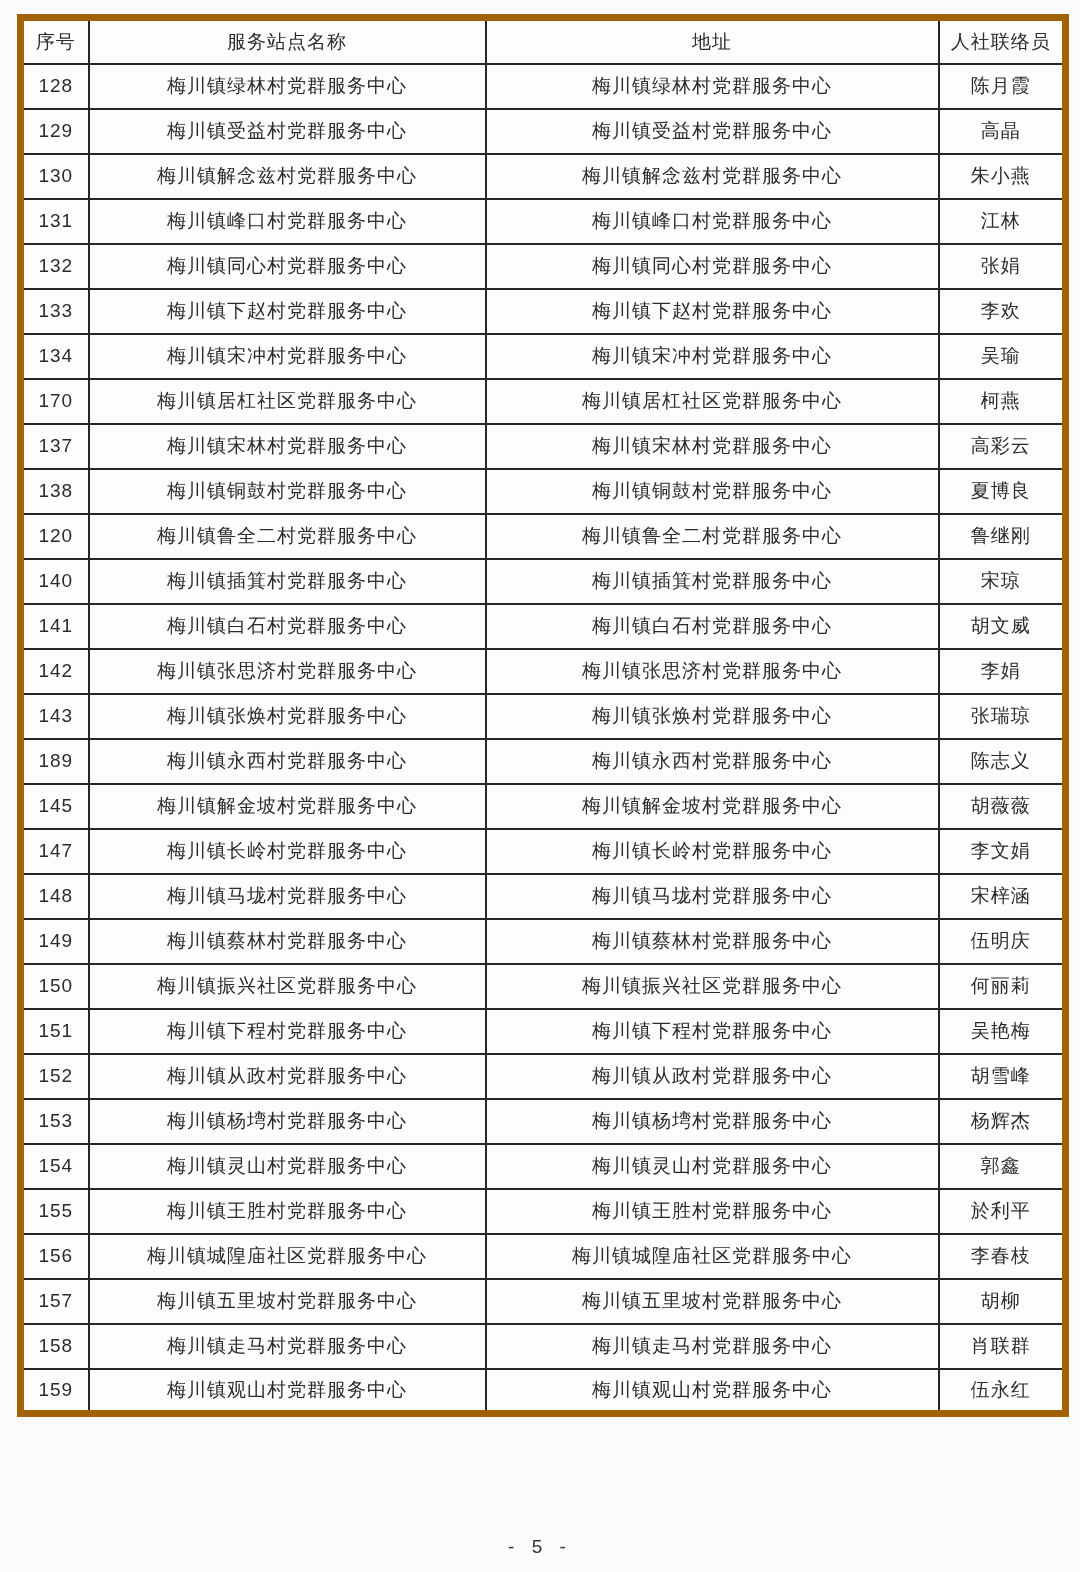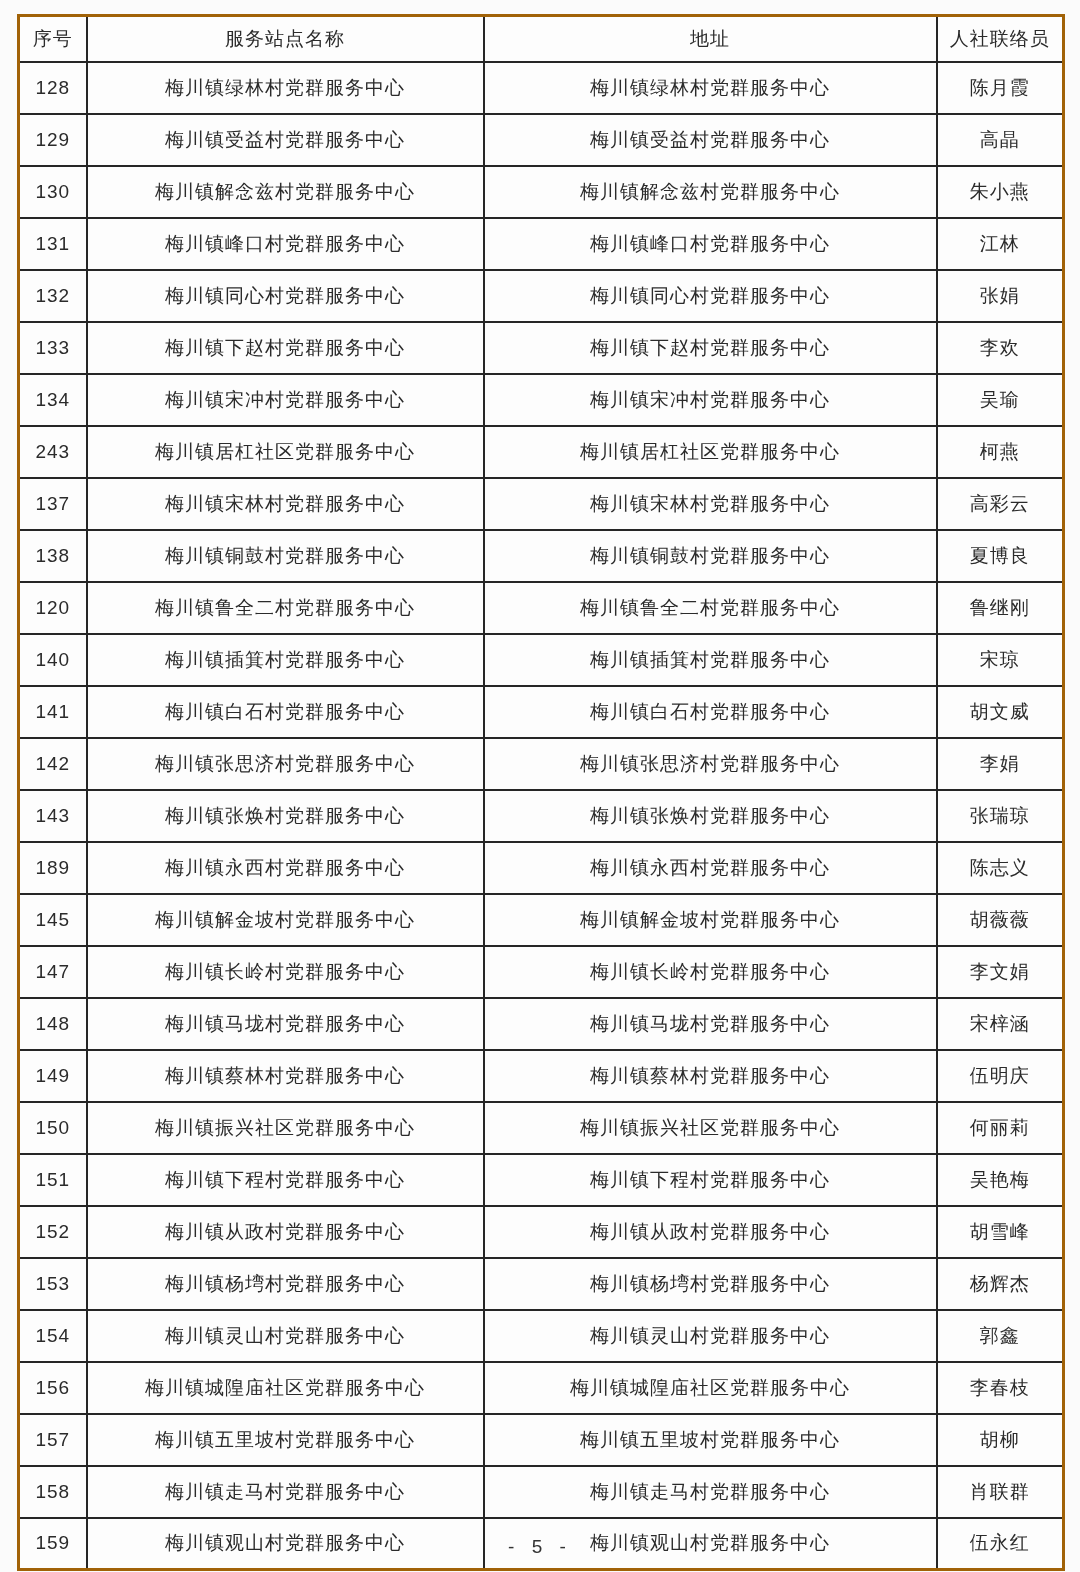--- a/index.html
+++ b/index.html
@@ -32,24 +32,24 @@
     vertical-align: middle;
     font-size: 19px;
     font-weight: normal;
     color: #2b2b2b;
     padding: 0 4px;
     letter-spacing: 1px;
     white-space: nowrap;
     overflow: hidden;
   }
   table.roster {
-    border: 3px solid #a16207;
+    border: 7px solid #a16207;
   }
   thead tr { height: 46px; }
-  tbody tr { height: 52px; }
+  tbody tr { height: 45px; }
   td.serial-cell {
     font-size: 18px;
     letter-spacing: 0.5px;
   }
   .footer {
     position: absolute;
     left: 0;
     width: 100%;
     top: 1536px;
     text-align: center;
@@ -114,21 +114,21 @@
           <td class="address-cell">梅川镇下赵村党群服务中心</td>
           <td class="liaison-cell">李欢</td>
         </tr>
         <tr>
           <td class="serial-cell">134</td>
           <td class="name-cell">梅川镇宋冲村党群服务中心</td>
           <td class="address-cell">梅川镇宋冲村党群服务中心</td>
           <td class="liaison-cell">吴瑜</td>
         </tr>
         <tr>
-          <td class="serial-cell">243</td>
+          <td class="serial-cell">170</td>
           <td class="name-cell">梅川镇居杠社区党群服务中心</td>
           <td class="address-cell">梅川镇居杠社区党群服务中心</td>
           <td class="liaison-cell">柯燕</td>
         </tr>
         <tr>
           <td class="serial-cell">137</td>
           <td class="name-cell">梅川镇宋林村党群服务中心</td>
           <td class="address-cell">梅川镇宋林村党群服务中心</td>
           <td class="liaison-cell">高彩云</td>
         </tr>
@@ -220,20 +220,26 @@
           <td class="serial-cell">153</td>
           <td class="name-cell">梅川镇杨塆村党群服务中心</td>
           <td class="address-cell">梅川镇杨塆村党群服务中心</td>
           <td class="liaison-cell">杨辉杰</td>
         </tr>
         <tr>
           <td class="serial-cell">154</td>
           <td class="name-cell">梅川镇灵山村党群服务中心</td>
           <td class="address-cell">梅川镇灵山村党群服务中心</td>
           <td class="liaison-cell">郭鑫</td>
+        </tr>
+        <tr>
+          <td class="serial-cell">155</td>
+          <td class="name-cell">梅川镇王胜村党群服务中心</td>
+          <td class="address-cell">梅川镇王胜村党群服务中心</td>
+          <td class="liaison-cell">於利平</td>
         </tr>
         <tr>
           <td class="serial-cell">156</td>
           <td class="name-cell">梅川镇城隍庙社区党群服务中心</td>
           <td class="address-cell">梅川镇城隍庙社区党群服务中心</td>
           <td class="liaison-cell">李春枝</td>
         </tr>
         <tr>
           <td class="serial-cell">157</td>
           <td class="name-cell">梅川镇五里坡村党群服务中心</td>

